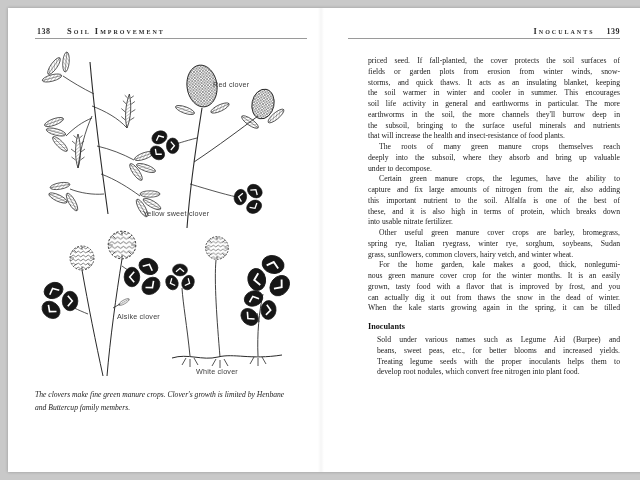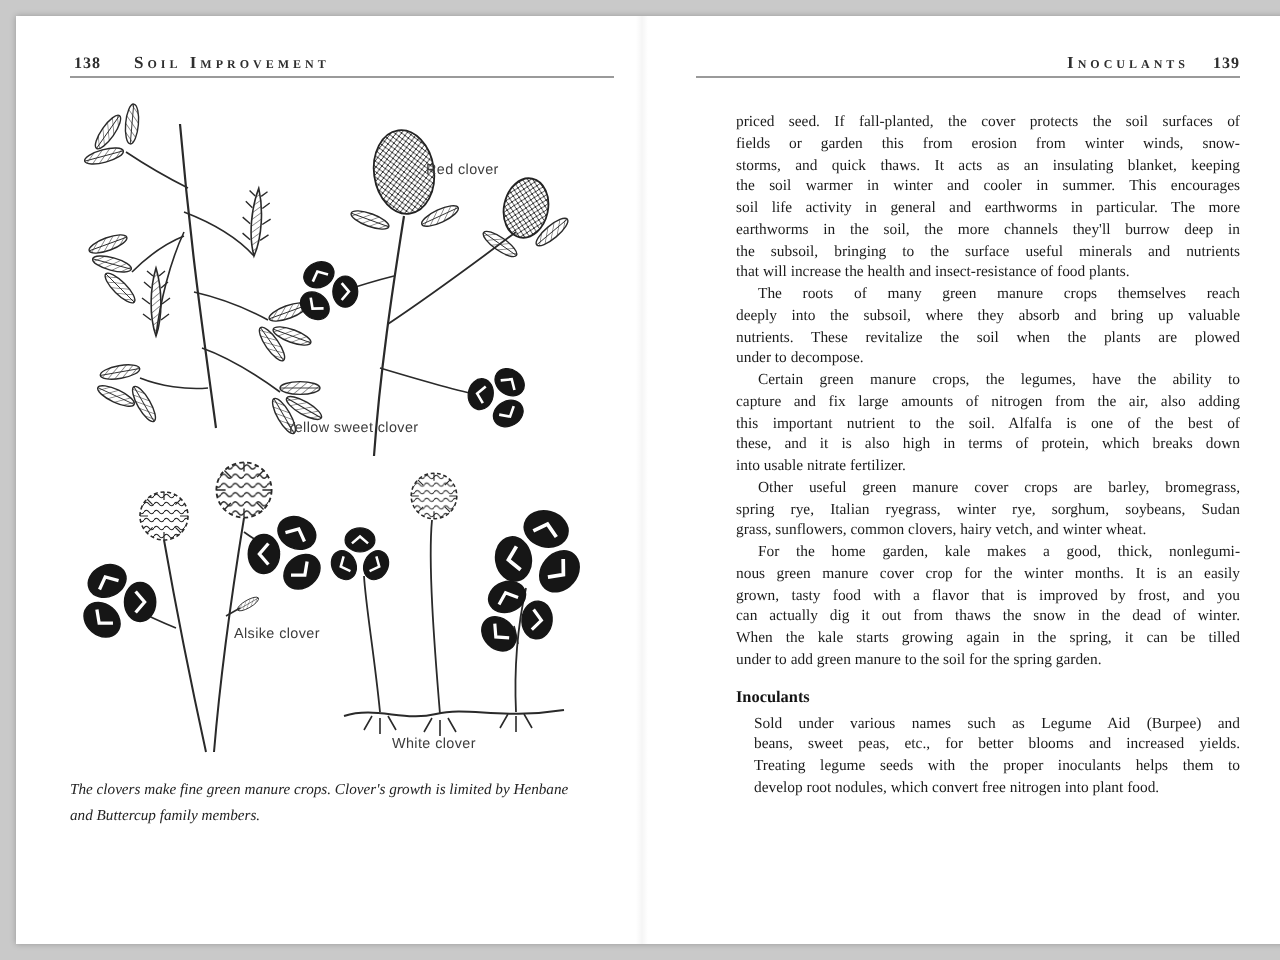--- a/index.html
+++ b/index.html
@@ -167,45 +167,43 @@
   </div>
 
   <div class="runhead rh-right" style="left:348px;width:272px;">
     <span>Inoculants</span>
     <span class="pagenum">139</span>
   </div>
   <div class="rule" style="left:348px;width:272px;"></div>
 
   <div class="bodycol">
     <div class="ln">priced seed. If fall-planted, the cover protects the soil surfaces of</div>
-    <div class="ln">fields or garden this from erosion from winter winds, snow-</div>
+    <div class="ln">fields or garden plots from erosion from winter winds, snow-</div>
     <div class="ln">storms, and quick thaws. It acts as an insulating blanket, keeping</div>
     <div class="ln">the soil warmer in winter and cooler in summer. This encourages</div>
     <div class="ln">soil life activity in general and earthworms in particular. The more</div>
     <div class="ln">earthworms in the soil, the more channels they'll burrow deep in</div>
     <div class="ln">the subsoil, bringing to the surface useful minerals and nutrients</div>
     <div class="ln e">that will increase the health and insect-resistance of food plants.</div>
     <div class="ln i">The roots of many green manure crops themselves reach</div>
     <div class="ln">deeply into the subsoil, where they absorb and bring up valuable</div>
-    <div class="ln">nutrients. These revitalize the soil when the plants are plowed</div>
     <div class="ln e">under to decompose.</div>
     <div class="ln i">Certain green manure crops, the legumes, have the ability to</div>
     <div class="ln">capture and fix large amounts of nitrogen from the air, also adding</div>
     <div class="ln">this important nutrient to the soil. Alfalfa is one of the best of</div>
     <div class="ln">these, and it is also high in terms of protein, which breaks down</div>
     <div class="ln e">into usable nitrate fertilizer.</div>
     <div class="ln i">Other useful green manure cover crops are barley, bromegrass,</div>
     <div class="ln">spring rye, Italian ryegrass, winter rye, sorghum, soybeans, Sudan</div>
     <div class="ln e">grass, sunflowers, common clovers, hairy vetch, and winter wheat.</div>
     <div class="ln i">For the home garden, kale makes a good, thick, nonlegumi-</div>
     <div class="ln">nous green manure cover crop for the winter months. It is an easily</div>
     <div class="ln">grown, tasty food with a flavor that is improved by frost, and you</div>
     <div class="ln">can actually dig it out from thaws the snow in the dead of winter.</div>
     <div class="ln">When the kale starts growing again in the spring, it can be tilled</div>
-    <div class="ln e">under to add green manure to the soil for the spring garden.</div>
 
     <div class="sechead">Inoculants</div>
 
     <div class="secbody">
       <div class="ln">Sold under various names such as Legume Aid (Burpee) and</div>
       <div class="ln">beans, sweet peas, etc., for better blooms and increased yields.</div>
       <div class="ln">Treating legume seeds with the proper inoculants helps them to</div>
       <div class="ln e">develop root nodules, which convert free nitrogen into plant food.</div>
     </div>
   </div>

